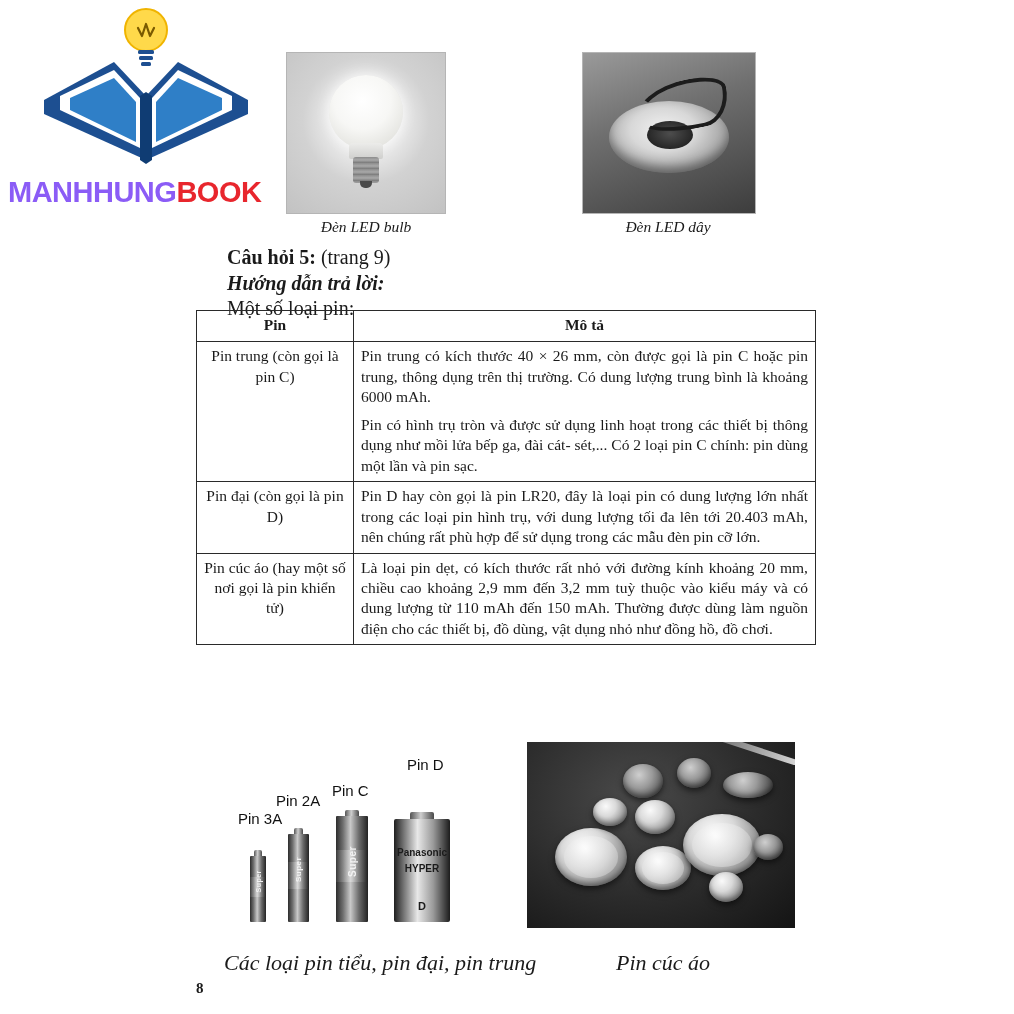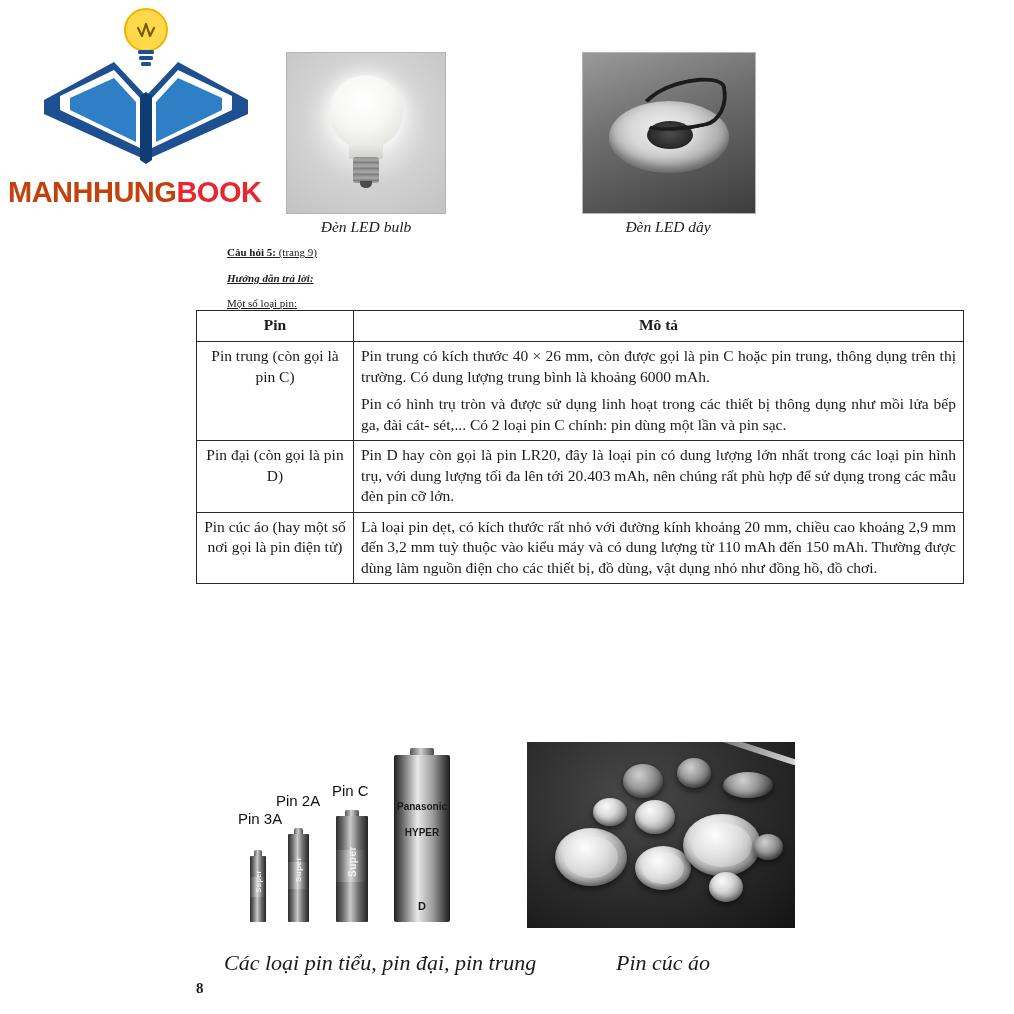--- a/index.html
+++ b/index.html
@@ -42,21 +42,21 @@
     position: absolute;
     left: 0px;
     top: 172px;
     width: 300px;
     font-family: "Liberation Sans", sans-serif;
     font-weight: bold;
     font-size: 29px;
     letter-spacing: -0.5px;
     white-space: nowrap;
   }
-  .logo-text .t1 { color: #c2410c; }
+  .logo-text .t1 { color: #8b5cf6; }
   .logo-text .t2 { color: #e8262d; }
 
   
   .photo {
     position: absolute;
     background: #d8d8d8;
     border: 1px solid #b5b5b5;
     overflow: hidden;
   }
   .photo-caption {
@@ -147,33 +147,32 @@
     height: 42px;
     border: 4px solid #1c1c1c;
     border-radius: 60% 40% 30% 70% / 60% 30% 70% 40%;
     border-left-color: transparent;
     transform: rotate(-12deg);
   }
 
   
   .txt {
     position: absolute;
-    font-size: 11px;
+    font-size: 20px;
     white-space: nowrap;
-    text-decoration: underline;
   }
   .bold { font-weight: bold; }
   .bolditalic { font-weight: bold; font-style: italic; }
 
   
   .tbl-wrap {
     position: absolute;
     left: 196px;
     top: 310px;
-    width: 768px;
+    width: 620px;
   }
   table.pin-table {
     border-collapse: collapse;
     width: 100%;
     font-size: 15.5px;
     line-height: 1.32;
   }
   table.pin-table td, table.pin-table th {
     border: 1px solid #2a2a2a;
     padding: 4px 7px 5px 7px;
@@ -419,21 +418,21 @@
           <p>Pin có hình trụ tròn và được sử dụng linh hoạt trong các thiết bị thông dụng như mồi lửa bếp ga, đài cát- sét,... Có 2 loại pin C chính: pin dùng một lần và pin sạc.</p>
         </td>
       </tr>
       <tr>
         <td class="col-name">Pin đại (còn gọi là pin D)</td>
         <td class="col-desc">
           <p>Pin D hay còn gọi là pin LR20, đây là loại pin có dung lượng lớn nhất trong các loại pin hình trụ, với dung lượng tối đa lên tới 20.403 mAh, nên chúng rất phù hợp để sử dụng trong các mẫu đèn pin cỡ lớn.</p>
         </td>
       </tr>
       <tr>
-        <td class="col-name">Pin cúc áo (hay một số nơi gọi là pin điện tử)</td>
+        <td class="col-name">Pin cúc áo (hay một số nơi gọi là pin khiển tử)</td>
         <td class="col-desc">
           <p>Là loại pin dẹt, có kích thước rất nhỏ với đường kính khoảng 20 mm, chiều cao khoảng 2,9 mm đến 3,2 mm tuỳ thuộc vào kiểu máy và có dung lượng từ 110 mAh đến 150 mAh. Thường được dùng làm nguồn điện cho các thiết bị, đồ dùng, vật dụng nhỏ như đồng hồ, đồ chơi.</p>
         </td>
       </tr>
     </tbody>
   </table>
 </div>
 
 <div class="batt-photo">
 
@@ -459,21 +458,21 @@
   </div>
 
   <div class="cell" style="left:104px; width:32px; height:112px;">
     <div class="cell-cap"></div>
     <div class="cell-body">
       <div class="cell-band"></div>
       <div class="cell-txt" style="font-size:10px;">Super</div>
     </div>
   </div>
 
-  <div class="cell" style="left:162px; width:56px; height:174px;margin-top:12px;">
+  <div class="cell" style="left:162px; width:56px; height:110px;margin-top:12px;">
     <div class="cell-cap"></div>
     <div class="pan-cell-body">
       <div class="pan-txt">Panasonic</div>
       <div class="pan-txt" style="top:44%;">HYPER</div>
       <div class="pan-d">D</div>
     </div>
   </div>
 </div>
 
 <div class="bottom-caption" style="left:224px; top:950px;">Các loại pin tiểu, pin đại, pin trung</div>

